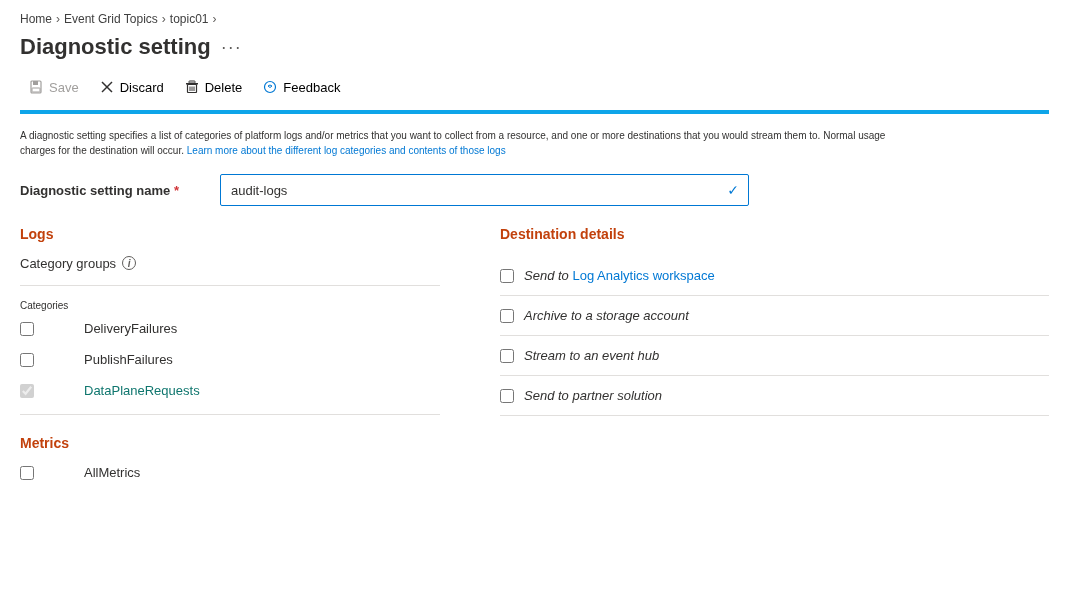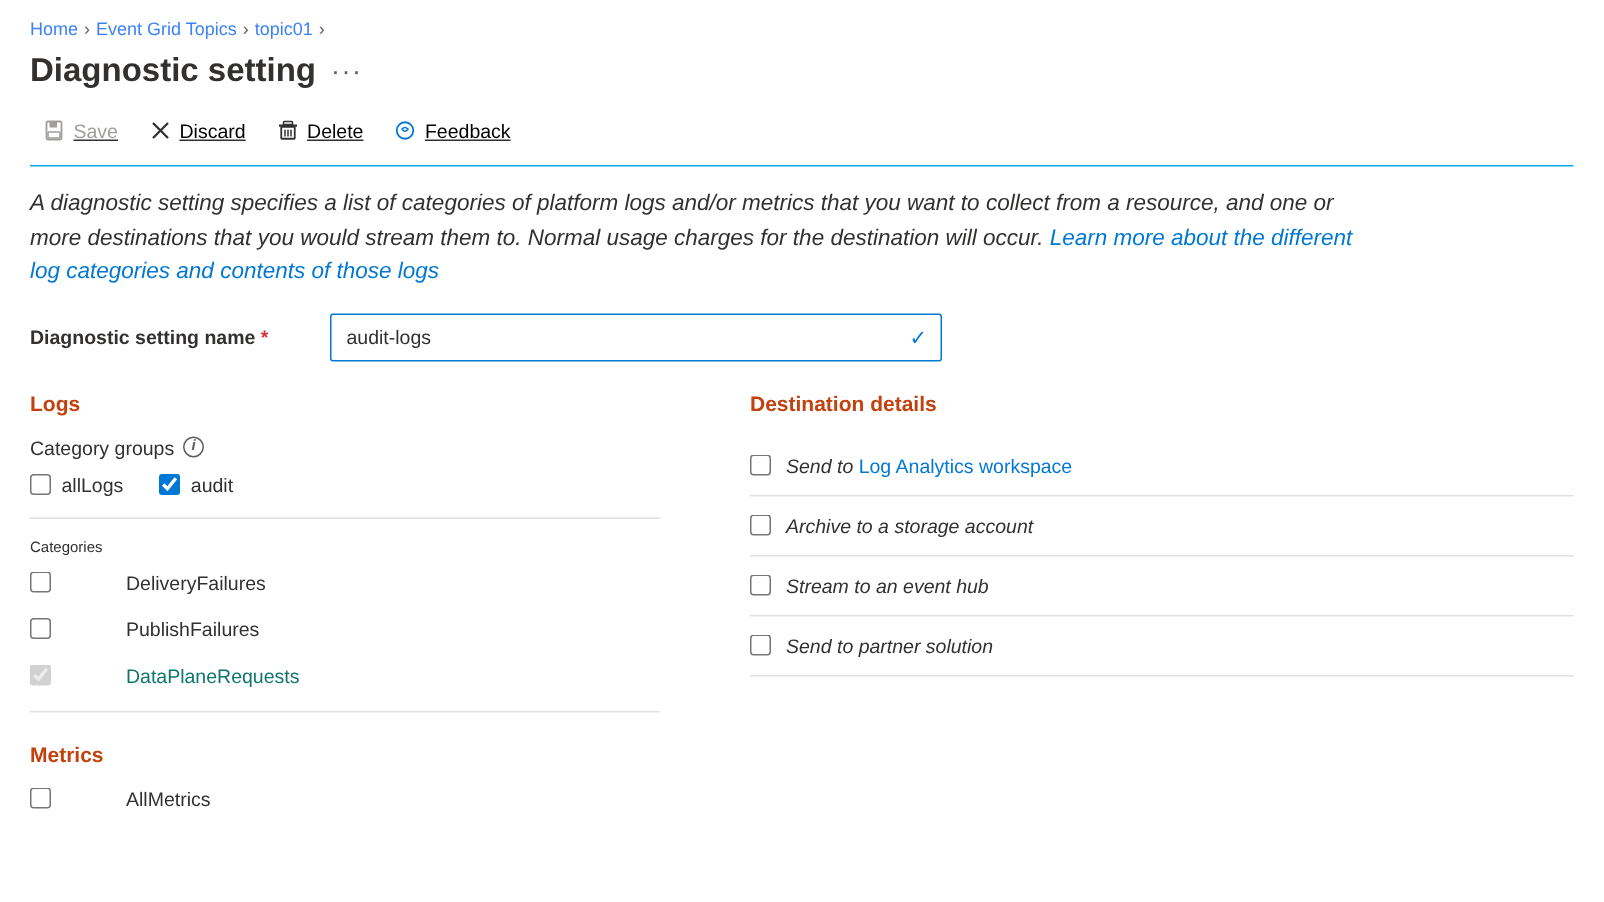--- a/index.html
+++ b/index.html
@@ -22,21 +22,21 @@
       gap: 4px;
       font-size: 12px;
       color: #0078d4;
       margin-bottom: 8px;
     }
     .breadcrumb span.sep {
       color: #605e5c;
       font-size: 12px;
     }
     .breadcrumb a {
-      color: #3b82f6;
+      color: #404040;
       text-decoration: none;
       cursor: pointer;
     }
     .page-title-row {
       display: flex;
       align-items: center;
       gap: 10px;
       margin-bottom: 14px;
     }
     .page-title {
@@ -47,24 +47,23 @@
     .more-icon {
       font-size: 18px;
       color: #605e5c;
       cursor: pointer;
       letter-spacing: 1px;
     }
     .toolbar {
       display: flex;
       align-items: center;
       gap: 0;
-      border-bottom: 1px solid #0ea5e9;
+      border-bottom: 4px solid #0ea5e9;
       padding-bottom: 10px;
       margin-bottom: 14px;
-      text-decoration: underline;
     }
     .toolbar-btn {
       display: flex;
       align-items: center;
       gap: 5px;
       background: none;
       border: none;
       cursor: pointer;
       font-size: 13px;
       color: #000000;
@@ -76,26 +75,25 @@
       cursor: default;
     }
     .toolbar-icon {
       width: 16px;
       height: 16px;
       display: flex;
       align-items: center;
       justify-content: center;
     }
     .description-box {
-      font-size: 15px;
+      font-size: 10px;
       color: #323130;
       line-height: 1.5;
       margin-bottom: 16px;
       max-width: 900px;
-      font-style: italic;
     }
     .description-box a {
       color: #0078d4;
       text-decoration: none;
     }
     .form-row {
       display: flex;
       align-items: center;
       gap: 20px;
       margin-bottom: 20px;
@@ -103,21 +101,21 @@
     .form-label {
       font-size: 13px;
       font-weight: 600;
       color: #323130;
       min-width: 180px;
     }
     .required-star {
       color: #d13438;
     }
     .text-input {
-      width: 408px;
+      width: 529px;
       height: 32px;
       border: 1px solid #8a8886;
       padding: 0 10px;
       font-size: 13px;
       color: #323130;
       outline: none;
       border-radius: 2px;
     }
     .text-input.valid {
       border-color: #0078d4;
@@ -341,30 +339,20 @@
     <div class="left-panel">
 
       <div>
         <div class="section-title">Logs</div>
 
         <div class="subsection-label">
           <span>Category groups</span>
           <span class="info-icon">i</span>
         </div>
 
-        <div class="checkbox-row">
-          <label class="checkbox-item">
-            <input type="checkbox" style="">
-            <span class="checkbox-label">allLogs</span>
-          </label>
-          <label class="checkbox-item">
-            <input type="checkbox" checked="" style="">
-            <span class="checkbox-label">audit</span>
-          </label>
-        </div>
 
         <hr class="divider">
 
         <div class="categories-section">
           <div class="categories-title">Categories</div>
 
           <label class="category-item">
             <input type="checkbox" style="">
             <span class="category-label">DeliveryFailures</span>
           </label>

